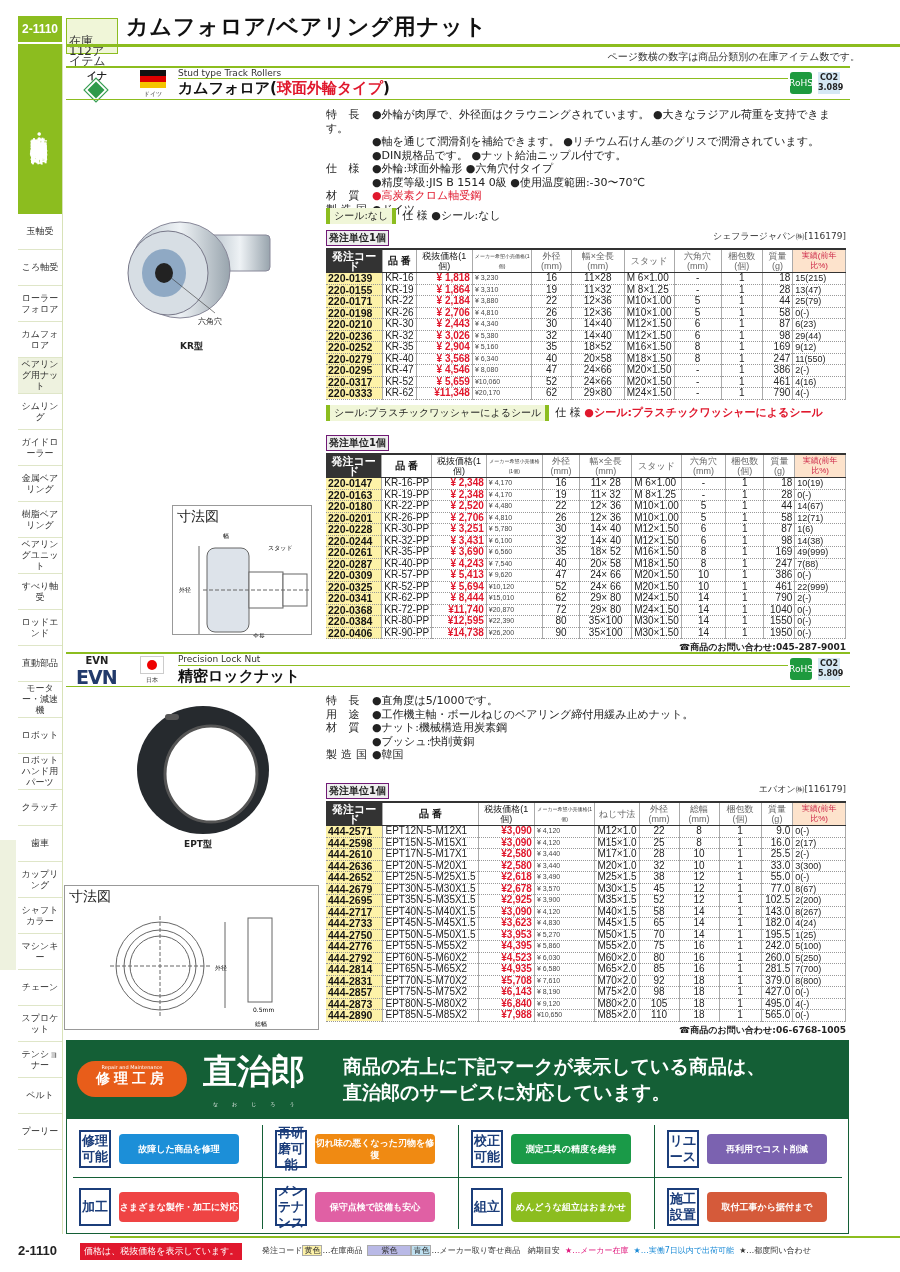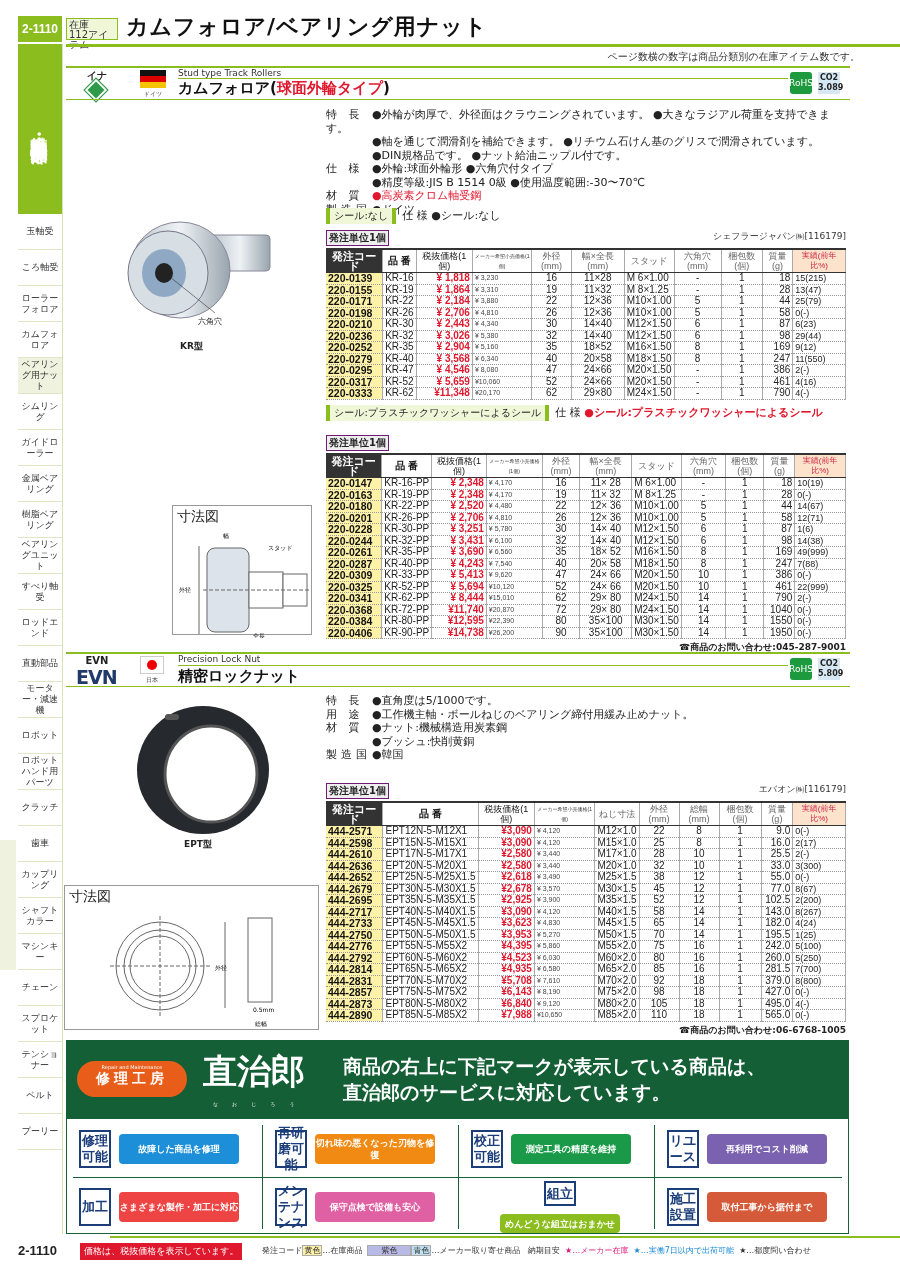--- a/index.html
+++ b/index.html
@@ -1,20 +1,20 @@
 <!DOCTYPE html>
 <html><head>
 <meta charset="utf-8">
 <style>
 *{box-sizing:border-box;margin:0;padding:0}
 body{width:900px;height:1272px;background:#fff;font-family:"DejaVu Sans","Liberation Sans",sans-serif;color:#222;position:relative;overflow:hidden}
 .abs{position:absolute}
 
 .pagenum-top{left:18px;top:16px;width:44px;height:26px;background:#8cbd1f;color:#fff;font-size:12px;font-weight:bold;display:flex;align-items:center;justify-content:center;font-family:"Liberation Sans",sans-serif}
-.stock-badge{left:66px;top:18px;width:52px;height:22px;border:1px solid #8cbd1f;background:#f0f6d8;font-size:10px;line-height:10px;padding:1px 2px;color:#333}
+.stock-badge{left:66px;top:18px;width:52px;height:22px;border:1px solid #8cbd1f;background:#f0f6d8;font-size:12px;line-height:10px;padding:17px 2px;color:#333}
 .page-title{left:126px;top:12px;font-size:22px;font-weight:bold;letter-spacing:1px;color:#111}
 .topline{left:66px;top:44px;width:834px;height:3px;background:#8cbd1f}
 .note-top{right:40px;top:50px;font-size:10px;color:#333}
 
 .sidetab-head{left:18px;top:44px;width:44px;height:170px;background:#8cbd1f;color:#fff;font-size:17px;font-weight:bold;writing-mode:vertical-rl;text-orientation:upright;display:flex;align-items:center;justify-content:center;letter-spacing:1px}
 .sidenav{left:18px;top:214px;width:44px}
 .sidenav .it{height:36px;border-bottom:1px solid #dfe6c8;font-size:9px;display:flex;align-items:center;justify-content:center;text-align:center;line-height:11px;color:#333;cursor:pointer}
 .sidenav .it.active{background:#eef2df}
 .sideline{left:62px;top:44px;width:1px;height:1190px;background:#d8e2b8}
 .leftshade{left:0;top:840px;width:16px;height:130px;background:#eef2df}
@@ -475,21 +475,21 @@
           <td class="c">40</td>
           <td class="c">20× 58</td>
           <td>M18×1.50</td>
           <td class="c">8</td>
           <td class="c">1</td>
           <td class="r">247</td>
           <td class="perf">7(88)</td>
         </tr>
         <tr>
           <td class="code">220-0309</td>
-          <td>KR-33-PP</td>
+          <td>KR-57-PP</td>
           <td class="price">¥ 5,413</td>
           <td class="mkp">¥ 9,620</td>
           <td class="c">47</td>
           <td class="c">24× 66</td>
           <td>M20×1.50</td>
           <td class="c">10</td>
           <td class="c">1</td>
           <td class="r">386</td>
           <td class="perf">0(-)</td>
         </tr>
@@ -877,21 +877,21 @@
         <div class="desc" style="background:#7b62b0">再利用でコスト削減</div>
       </div>
       <div class="svc" style="left: 0px; top: 62px;">
         <div class="mark">加工</div>
         <div class="desc" style="background:#ef4444">さまざまな製作・加工に対応</div>
       </div>
       <div class="svc" style="left: 196px; top: 62px;">
         <div class="mark">メンテナンス</div>
         <div class="desc" style="background:#e060a4">保守点検で設備も安心</div>
       </div>
-      <div class="svc" style="left: 392px; top: 62px; flex-direction: column;">
+      <div class="svc" style="left: 392px; top: 62px;">
         <div class="mark">組立</div>
         <div class="desc" style="background:#8cbd1f">めんどうな組立はおまかせ</div>
       </div>
       <div class="svc" style="left: 588px; top: 62px;">
         <div class="mark">施工設置</div>
         <div class="desc" style="background:#d55a3a">取付工事から据付まで</div>
       </div>
     </div>
 </div>
 

